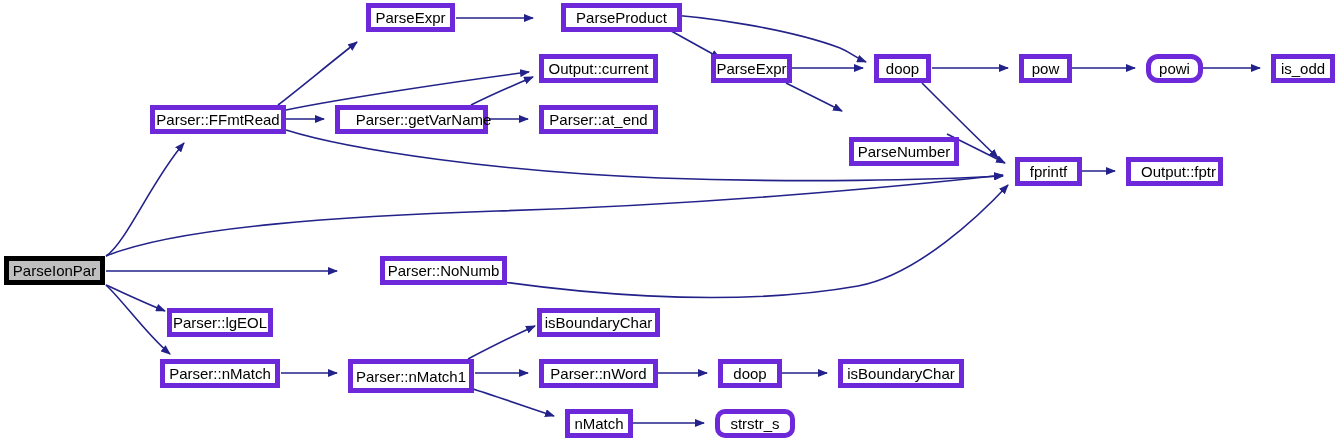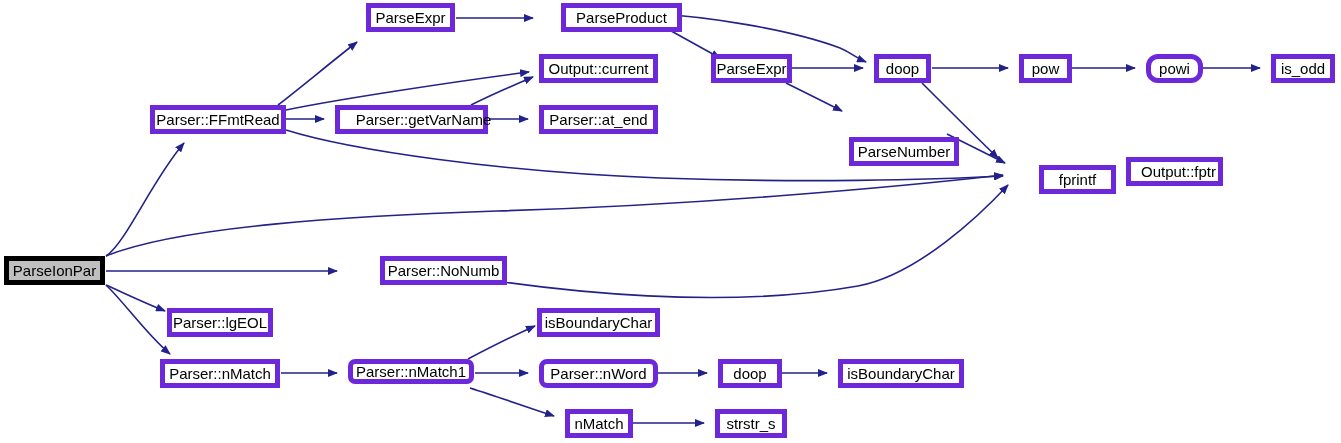--- a/index.html
+++ b/index.html
@@ -127,51 +127,51 @@
       </div>
       <div class="node" style="left: 1146px; top: 54px; width: 57px; height: 29px; border-radius: 12px;">
         <span>powi</span>
       </div>
       <div class="node" style="left: 1271px; top: 54px; width: 64px; height: 29px;">
         <span>is_odd</span>
       </div>
       <div class="node" style="left: 849px; top: 105px; width: 110px; height: 29px; margin-top: 32px;">
         <span>ParseNumber</span>
       </div>
-      <div class="node" style="left: 1015px; top: 165px; width: 77px; height: 29px; margin-left: 24px;">
+      <div class="node" style="left: 1015px; top: 157px; width: 67px; height: 29px;">
         <span>fprintf</span>
       </div>
       <div class="node" style="left: 1126px; top: 157px; width: 97px; height: 29px; padding-left: 8px;">
         <span>Output::fptr</span>
       </div>
       <div class="node" style="left: 348px; top: 256px; width: 127px; height: 29px; margin-left: 32px;">
         <span>Parser::NoNumb</span>
       </div>
       <div class="node" style="left: 167px; top: 308px; width: 106px; height: 29px;">
         <span>Parser::lgEOL</span>
       </div>
       <div class="node" style="left: 537px; top: 308px; width: 123px; height: 29px;">
         <span>isBoundaryChar</span>
       </div>
       <div class="node" style="left: 160px; top: 359px; width: 120px; height: 29px;">
         <span>Parser::nMatch</span>
       </div>
-      <div class="node" style="left: 348px; top: 359px; width: 126px; height: 25px; border-radius: 7px;">
+      <div class="node" style="left: 348px; top: 359px; width: 126px; height: 34px;">
         <span>Parser::nMatch1</span>
       </div>
-      <div class="node" style="left: 539px; top: 359px; width: 119px; height: 29px; border-radius: 8px;">
+      <div class="node" style="left: 539px; top: 359px; width: 119px; height: 29px;">
         <span>Parser::nWord</span>
       </div>
       <div class="node" style="left: 718px; top: 359px; width: 64px; height: 29px;">
         <span>doop</span>
       </div>
       <div class="node" style="left: 838px; top: 359px; width: 126px; height: 29px;">
         <span>isBoundaryChar</span>
       </div>
       <div class="node" style="left: 565px; top: 409px; width: 68px; height: 29px;">
         <span>nMatch</span>
       </div>
-      <div class="node" style="left: 715px; top: 409px; width: 72px; height: 29px;">
+      <div class="node" style="left: 715px; top: 409px; width: 80px; height: 29px; border-radius: 10px;">
         <span>strstr_s</span>
       </div>
     </div>
 
 </div>
 
 </body></html>

